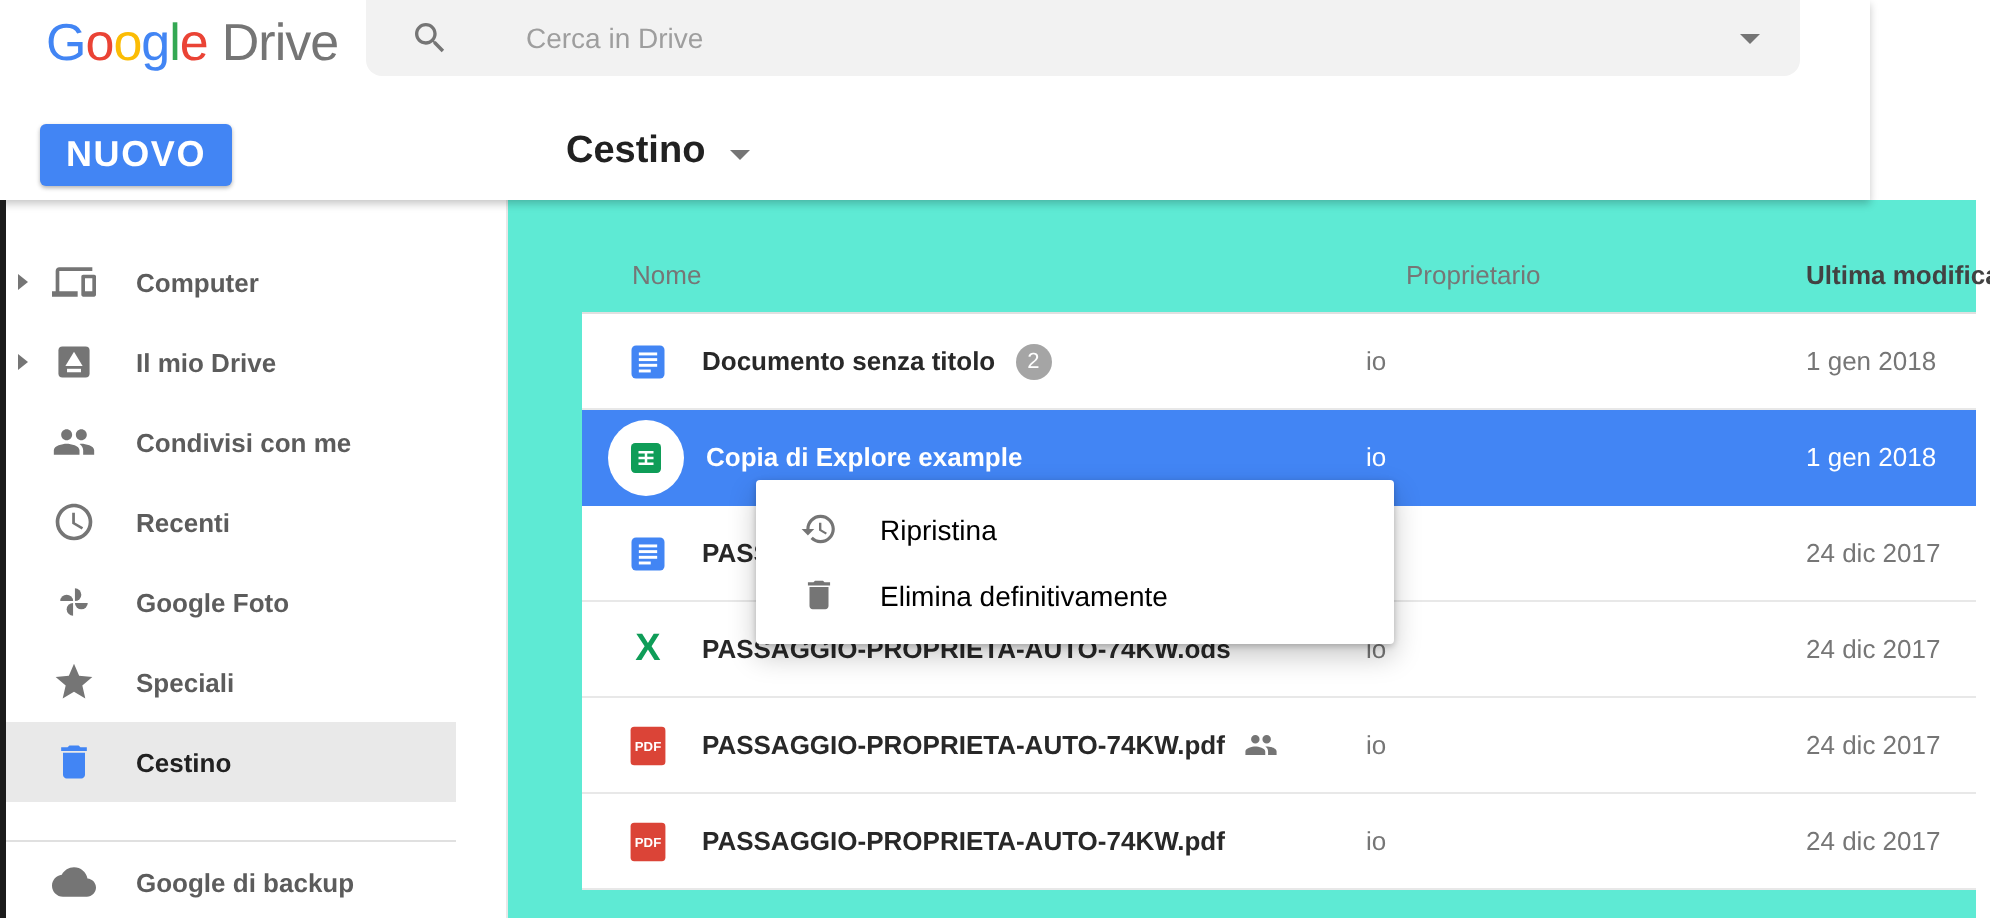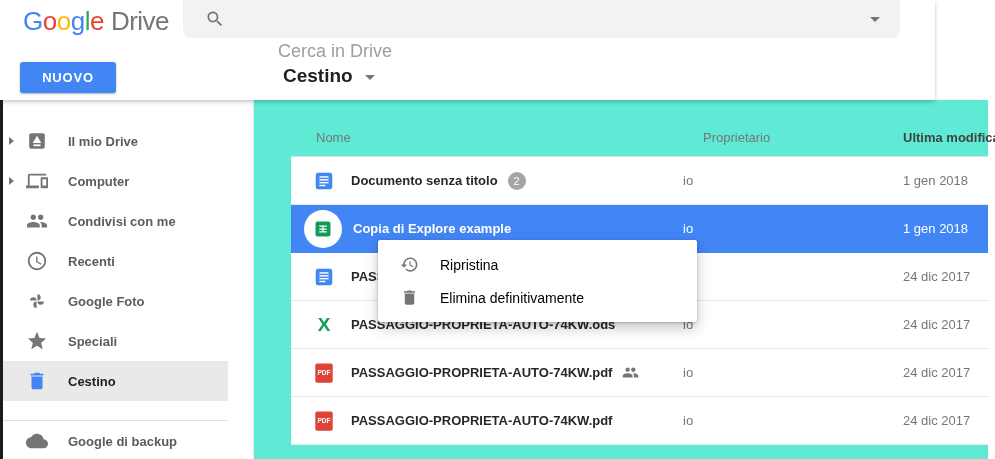--- a/index.html
+++ b/index.html
@@ -11,31 +11,31 @@
   .header { position:absolute; left:0; top:0; width:935px; height:100px; background:#fff;
             box-shadow:0 2px 4px rgba(0,0,0,0.22); z-index:20; }
   .logo { position:absolute; left:23px; top:6px; font-size:26px; letter-spacing:-0.5px; cursor:pointer; }
   .logo .lb { color:#4285f4; } .logo .lr { color:#ea4335; }
   .logo .ly { color:#fbbc05; } .logo .lg { color:#34a853; }
   .logo-product { color:#757575; margin-left:7px; }
 
   .searchbox { position:absolute; left:183px; top:0; width:717px; height:38px;
                background:#f2f2f2; border-radius:0 0 8px 8px; }
   .search-icon { position:absolute; left:22px; top:9px; width:20px; height:20px; }
-  .searchbox input { position:absolute; left:95px; top:0; width:560px; height:38px;
-                     border:none; outline:none; background:transparent; font-size:18px;
-                     color:#333; font-family:"Liberation Sans",sans-serif;margin-top:32px; }
+  .searchbox input { position:absolute; left:80px; top:0; width:560px; height:38px;
+                     border:none; outline:none; background:transparent; font-size:14px;
+                     color:#333; font-family:"Liberation Sans",sans-serif; }
   .searchbox input::placeholder { color:#9e9e9e; opacity:1; }
   .search-caret { position:absolute; right:20px; top:17px; width:0; height:0;
                   border-left:5px solid transparent; border-right:5px solid transparent;
                   border-top:5px solid #757575; cursor:pointer; }
 
   .nuovo-btn { position:absolute; left:20px; top:62px; width:96px; height:31px;
                background:#4285f4; border:none; border-radius:3px; color:#fff;
-               font-size:13px; font-weight:bold; letter-spacing:0.8px; cursor:pointer;
+               font-size:18px; font-weight:bold; letter-spacing:0.8px; cursor:pointer;
                box-shadow:0 1px 2px rgba(0,0,0,0.3); font-family:"Liberation Sans",sans-serif; }
   .page-title-wrap { position:absolute; left:283px; top:65px; display:flex; align-items:center; cursor:pointer; }
   .page-title { font-size:19px; font-weight:bold; color:#212121; }
   .title-caret { width:0; height:0; margin-left:12px; margin-top:3px;
                  border-left:5px solid transparent; border-right:5px solid transparent;
                  border-top:5px solid #757575; }
 
   
   .sidebar { position:absolute; left:0; top:100px; width:228px; height:359px;
              background:#fff; padding-top:21px; z-index:5; }
@@ -114,36 +114,36 @@
       <span class="title-caret"></span>
     </div>
   </div>
 
   <div class="sidebar">
 
     <div class="side-item">
       <span class="expander"></span>
       <span class="side-ico">
         <svg width="22" height="22" viewBox="0 0 24 24">
+          <path fill="#757575" d="M4 6h18V4H4c-1.1 0-2 .9-2 2v11H0v3h14v-3H4V6zm19 2h-6c-.55 0-1 .45-1 1v10c0 .55.45 1 1 1h6c.55 0 1-.45 1-1V9c0-.55-.45-1-1-1zm-1 9h-4v-7h4v7z"></path>
+        </svg>
+      </span>
+      <span class="side-label">Computer</span>
+    </div>
+
+    <div class="side-item">
+      <span class="expander"></span>
+      <span class="side-ico">
+        <svg width="22" height="22" viewBox="0 0 24 24">
           <rect x="3.5" y="3.5" width="17" height="17" rx="2.2" fill="#757575"></rect>
           <path d="M12 6.4 L16.7 14.2 H7.3 Z" fill="#fff"></path>
           <rect x="8.2" y="15.7" width="7.6" height="1.9" fill="#fff"></rect>
         </svg>
       </span>
       <span class="side-label">Il mio Drive</span>
-    </div>
-
-    <div class="side-item">
-      <span class="expander"></span>
-      <span class="side-ico">
-        <svg width="22" height="22" viewBox="0 0 24 24">
-          <path fill="#757575" d="M4 6h18V4H4c-1.1 0-2 .9-2 2v11H0v3h14v-3H4V6zm19 2h-6c-.55 0-1 .45-1 1v10c0 .55.45 1 1 1h6c.55 0 1-.45 1-1V9c0-.55-.45-1-1-1zm-1 9h-4v-7h4v7z"></path>
-        </svg>
-      </span>
-      <span class="side-label">Computer</span>
     </div>
 
     <div class="side-item">
       <span class="side-ico">
         <svg width="22" height="22" viewBox="0 0 24 24">
           <path fill="#757575" d="M16 11c1.66 0 2.99-1.34 2.99-3S17.66 5 16 5c-1.66 0-3 1.34-3 3s1.34 3 3 3zm-8 0c1.66 0 2.99-1.34 2.99-3S9.66 5 8 5C6.34 5 5 6.34 5 8s1.34 3 3 3zm0 2c-2.33 0-7 1.17-7 3.5V19h14v-2.5c0-2.33-4.67-3.5-7-3.5zm8 0c-.29 0-.62.02-.97.05 1.16.84 1.97 1.97 1.97 3.45V19h6v-2.5c0-2.33-4.67-3.5-7-3.5z"></path>
         </svg>
       </span>
       <span class="side-label">Condivisi con me</span>
     </div>

